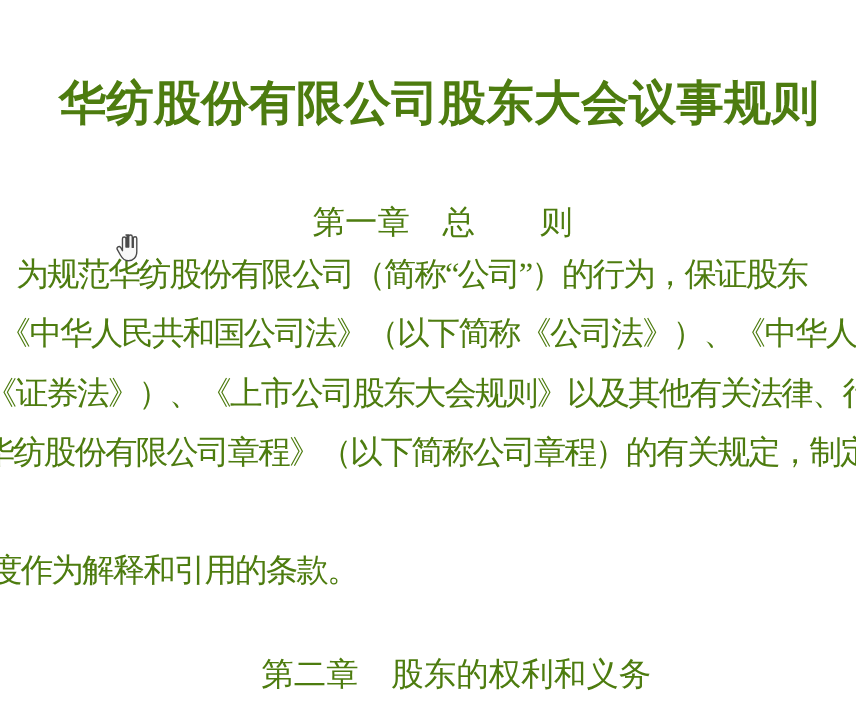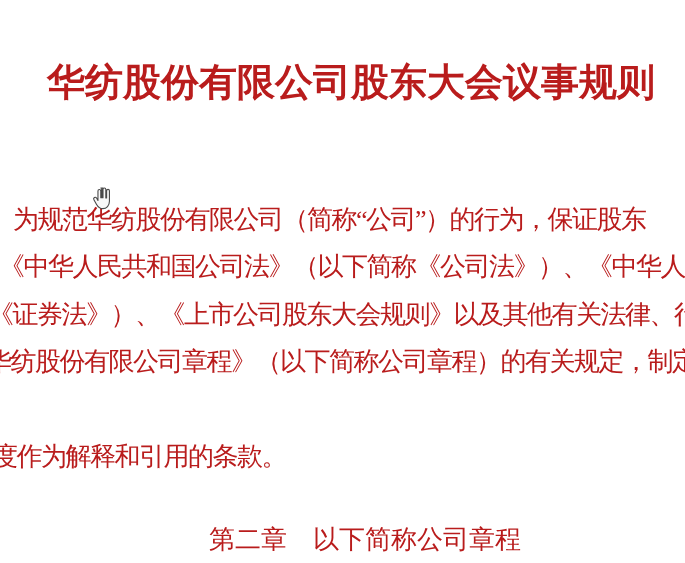--- a/index.html
+++ b/index.html
@@ -7,21 +7,21 @@
     padding: 0;
     background: #ffffff;
   }
   .page {
     position: relative;
     width: 685px;
     height: 563px;
     background: #ffffff;
     overflow: hidden;
     font-family: "Liberation Serif", serif;
-    color: #b91c1c;
+    color: #4d7c0f;
     cursor: default;
   }
   .doc-title {
     position: absolute;
     left: 47px;
     top: 57px;
     margin: 0;
     font-size: 38px;
     font-weight: bold;
     white-space: nowrap;
@@ -59,33 +59,34 @@
   }
   .hand-cursor svg { width: 100%; height: 100%; }
 </style>
 </head>
 <body>
 
 <div class="page">
 
   <h1 class="doc-title">华纺股份有限公司股东大会议事规则</h1>
 
+  <div class="chapter-heading chapter-1">第一章　总　　则</div>
 
   <div class="body-line line-0">为规范华纺股份有限公司（简称“公司”）的行为，保证股东</div>
 
   <div class="body-line line-1">《中华人民共和国公司法》（以下简称《公司法》）、《中华人民共</div>
 
   <div class="body-line line-2">《证券法》）、《上市公司股东大会规则》以及其他有关法律、行政</div>
 
   <div class="body-line line-3">华纺股份有限公司章程》（以下简称公司章程）的有关规定，制定</div>
 
 
   <div class="body-line line-5">度作为解释和引用的条款。</div>
 
-  <div class="chapter-heading chapter-2">第二章　以下简称公司章程</div>
+  <div class="chapter-heading chapter-2">第二章　股东的权利和义务</div>
 
   <div class="hand-cursor">
     <svg viewBox="0 0 20 22" xmlns="http://www.w3.org/2000/svg">
       <path d="M8.6 1.6c.65 0 1.15.5 1.15 1.15v6.75h.65V2.75c0-.65.5-1.15 1.15-1.15s1.15.5 1.15 1.15v6.95h.65V3.9c0-.65.5-1.15 1.15-1.15s1.15.5 1.15 1.15v8.6c0 3.5-2.25 5.95-5.45 5.95-2.7 0-3.9-1.35-5.15-3.6l-2.05-3.7c-.38-.6-.2-1.35.4-1.75.6-.38 1.35-.2 1.75.4l1.15 2.05V4.05c0-.65.5-1.15 1.15-1.15s1.15.5 1.15 1.15v5.45h.65V2.75c0-.65.5-1.15 1.15-1.15z" fill="#f8f8f8" stroke="#4a4a4a" stroke-width="0.9" stroke-linejoin="round"></path>
     </svg>
   </div>
 
 </div>
 
 </body></html>

